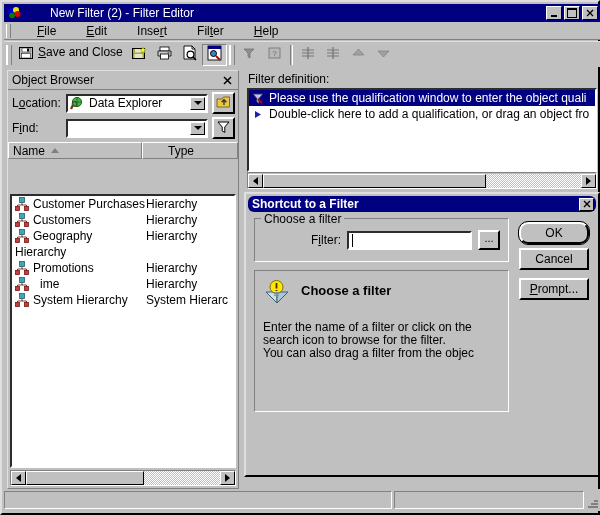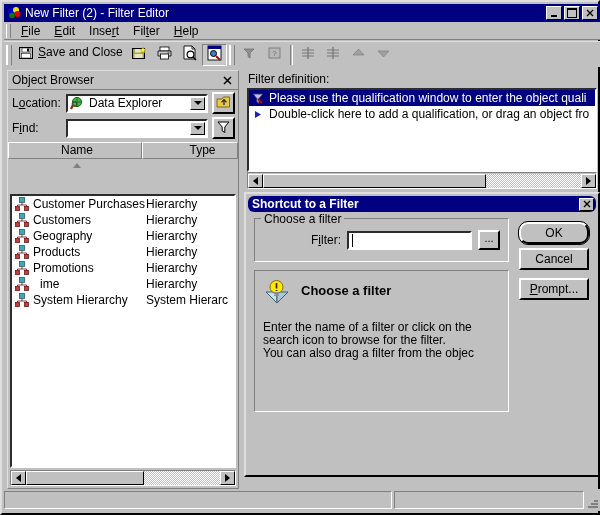--- a/index.html
+++ b/index.html
@@ -17,20 +17,21 @@
     background: #c0c0c0;
     border: 2px solid;
     border-color: #dfdfdf #000 #000 #dfdfdf;
   }
   
   .titlebar {
     position: absolute; left:2px; top:2px; width: 596px; height: 18px;
     background: #000080;
     display: flex; align-items: center;
     padding: 0 2px;
+    gap: 25px;
   }
   .app-icon { width:16px; height:14px; position: relative; flex: 0 0 auto; margin-right:3px;}
   .title-text {
     color:#fff; font-size:12px; white-space: nowrap;
     flex: 1 1 auto; overflow: hidden;
   }
   .winbtns { display:flex; gap:2px; flex: 0 0 auto; }
   .winbtn {
     width:16px; height:14px; background:#c0c0c0;
     border:1px solid; border-color:#fff #000 #000 #fff;
@@ -45,21 +46,21 @@
   .winbtn.min .gl::before { content:""; display:block; width:6px; height:2px; background:#000; }
   .winbtn.max .gl::before { content:""; display:block; width:8px; height:7px; border:1px solid #000; border-top-width:2px; }
   
   .menubar {
     position:absolute; left:2px; top:20px; width:596px; height:18px;
     background:#c0c0c0; display:flex; align-items:center;
     border-bottom:1px solid #808080;
   }
   .grip { width:5px; height:14px; margin:0 3px 0 2px;
     border-left:1px solid #fff; border-right:1px solid #808080;}
-  .menuitem { padding:1px 7px; color:#000; font-size:12px; white-space:nowrap; }
+  .menuitem { padding:1px 7px; color:#000; font-size:12px; white-space:nowrap;margin-left:16px; }
   .menuitem u { text-decoration: underline; }
   
   .toolbar {
     position:absolute; left:2px; top:39px; width:596px; height:26px;
     background:#c0c0c0; display:flex; align-items:center;
     border-top:1px solid #dfdfdf;
   }
   .tb-sep { width:3px; height:20px; margin:0 3px;
     border-left:1px solid #808080; border-right:1px solid #fff; }
   .tb-grip { width:6px; height:20px; margin:0 2px 0 2px;
@@ -100,21 +101,21 @@
   }
   .cb-arrow::after { content:""; border-left:4px solid transparent; border-right:4px solid transparent; border-top:4px solid #000; }
   .sqbtn {
     width:23px; height:22px; background:#c0c0c0; flex:0 0 auto;
     border:2px solid; border-color:#fff #000 #000 #fff;
     display:flex; align-items:center; justify-content:center;
   }
   .listhead { display:flex; height:17px; margin:2px 0 0 0; }
   .lh-cell {
     background:#c0c0c0; border:1px solid; border-color:#fff #808080 #808080 #fff;
-    display:flex; align-items:center; padding-left:4px; font-size:12px; gap:6px;flex-direction:column;
+    display:flex; align-items:center; padding-left:4px; font-size:12px; gap:6px;
   }
   .lh-name { width:134px; }
   .lh-type { flex:1 1 auto;padding-left:25px; }
   .sort-arrow { width:0;height:0;border-left:4px solid transparent;border-right:4px solid transparent;border-bottom:5px solid #808080; }
   .listbox {
     position:absolute; left:2px; right:2px; top:123px; bottom:20px;
     background:#fff; border:2px inset; border-color:#808080 #fff #fff #808080;
     overflow:hidden;
   }
   .lrow { display:flex; align-items:center; height:16px; padding-left:3px;justify-content:center; }
@@ -460,30 +461,20 @@
             <rect x="4.5" y="0.5" width="5" height="5" fill="#40a8b0" stroke="#206068" stroke-width="0.8"></rect>
             <path d="M7 5.5 V8 M2.5 8 H11.5 M2.5 8 V10 M11.5 8 V10" stroke="#802020" stroke-width="0.9" fill="none"></path>
             <rect x="0.5" y="9.5" width="4" height="4" fill="#c04040" stroke="#701818" stroke-width="0.8"></rect>
             <rect x="9.5" y="9.5" width="4" height="4" fill="#c04040" stroke="#701818" stroke-width="0.8"></rect>
           </svg></span>
             <span>Geography</span>
           </span>
         <span class="ltype">Hierarchy</span>
       </div>
       <div class="lrow">
-        <span class="lname">
-            <span class="hier-ico">
-          <svg width="14" height="14" viewBox="0 0 14 14">
-            <rect x="4.5" y="0.5" width="5" height="5" fill="#40a8b0" stroke="#206068" stroke-width="0.8"></rect>
-            <path d="M7 5.5 V8 M2.5 8 H11.5 M2.5 8 V10 M11.5 8 V10" stroke="#802020" stroke-width="0.9" fill="none"></path>
-            <rect x="0.5" y="9.5" width="4" height="4" fill="#c04040" stroke="#701818" stroke-width="0.8"></rect>
-            <rect x="9.5" y="9.5" width="4" height="4" fill="#c04040" stroke="#701818" stroke-width="0.8"></rect>
-          </svg></span>
-            <span>Products</span>
-          </span>
         <span class="ltype">Hierarchy</span>
       </div>
       <div class="lrow">
         <span class="lname">
             <span class="hier-ico">
           <svg width="14" height="14" viewBox="0 0 14 14">
             <rect x="4.5" y="0.5" width="5" height="5" fill="#40a8b0" stroke="#206068" stroke-width="0.8"></rect>
             <path d="M7 5.5 V8 M2.5 8 H11.5 M2.5 8 V10 M11.5 8 V10" stroke="#802020" stroke-width="0.9" fill="none"></path>
             <rect x="0.5" y="9.5" width="4" height="4" fill="#c04040" stroke="#701818" stroke-width="0.8"></rect>
             <rect x="9.5" y="9.5" width="4" height="4" fill="#c04040" stroke="#701818" stroke-width="0.8"></rect>

